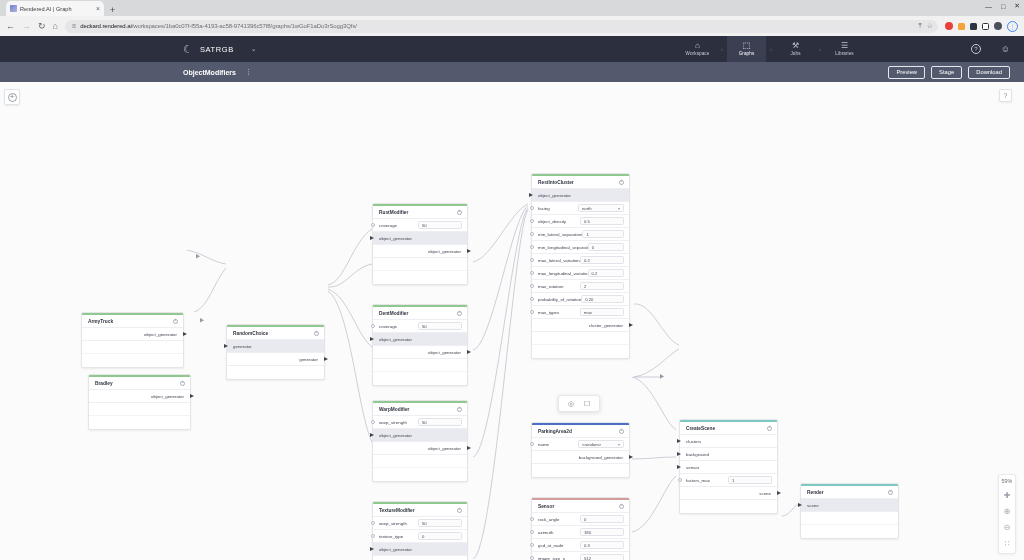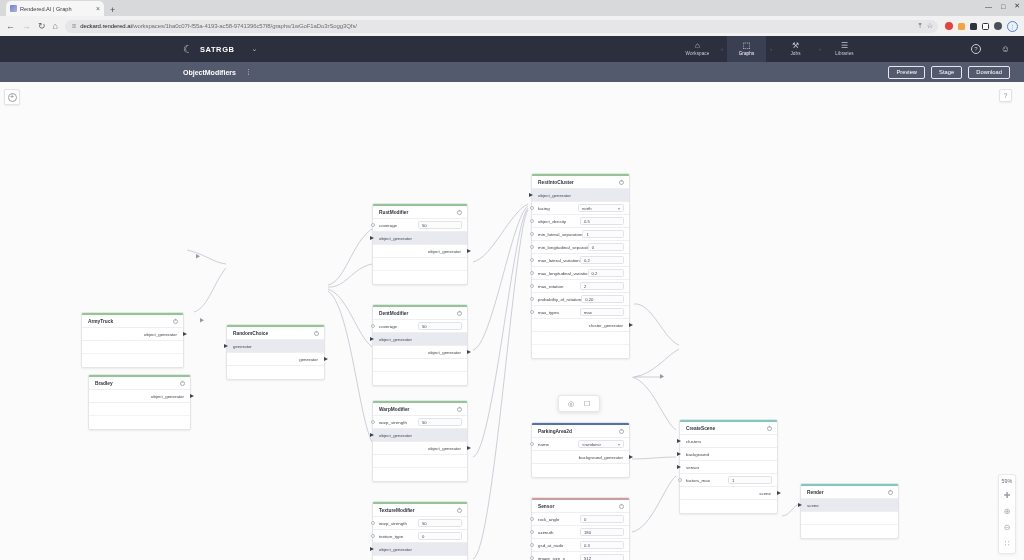--- a/index.html
+++ b/index.html
@@ -69,21 +69,21 @@
   }
 
   
   .app-header {
     height: 26px; background: #2b2f3e;
     display: flex; align-items: center; position: relative;
   }
   .brand { display: flex; align-items: center; gap: 7px; padding-left: 183px; }
   .brand-logo { font-size: 11px; color: #cfd3e0; line-height: 1; }
   .brand-name {
-    font-size: 7.5px; color: #ffffff; font-weight: bold; letter-spacing: 0.6px;
+    font-size: 7.5px; color: #ffffff; font-weight: normal; letter-spacing: 0.6px;
   }
   .brand-caret { font-size: 7px; color: #b9bdcc; margin-left: 10px; }
 
   .nav-tabs { display: flex; align-items: stretch; margin-left: auto; padding-right: 160px; }
   .nav-tab {
     width: 39px; display: flex; flex-direction: column;
     align-items: center; justify-content: center; gap: 1px;
     color: #c9cdda; height: 26px;
   }
   .nav-tab.active { background: #3a3f52; }

